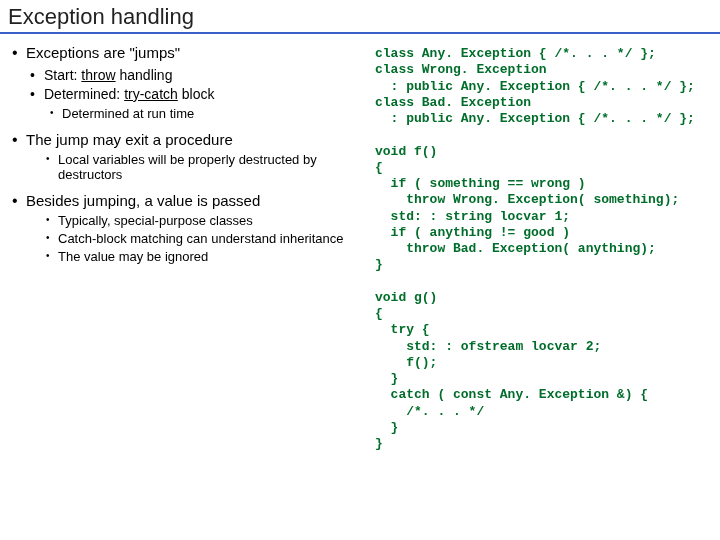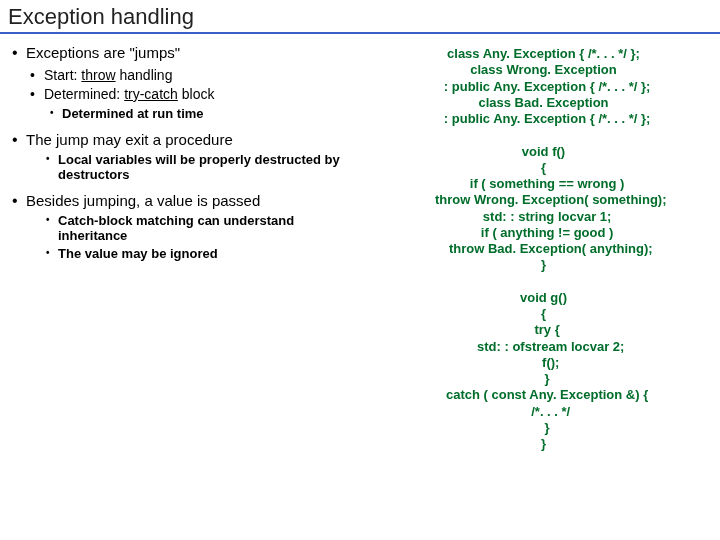--- a/index.html
+++ b/index.html
@@ -23,28 +23,27 @@
     display: flex;
     padding: 10px 8px 0 8px;
     gap: 12px;
   }
   .left {
     width: 355px;
     font-size: 14px;
   }
   .right {
     flex: 1;
-    font-family: Liberation Sans, sans-serif;
+    font-family: Liberation Mono, monospace;
     font-size: 13px;
     font-weight: bold;
     color: #006d2a;
     white-space: pre;
     line-height: 1.25;
     padding-top: 2px;
-    text-align: center;
   }
   ul { list-style: none; }
   .lvl1 > li {
     position: relative;
     padding-left: 18px;
     margin-bottom: 10px;
     font-size: 15px;
     color: #000;
   }
   .lvl1 > li::before {
@@ -67,21 +66,20 @@
   }
   .lvl2 > li::before {
     content: "•";
     position: absolute;
     left: 4px;
     top: 0;
     font-size: 14px;
   }
   .lvl3 {
     margin-top: 4px;
-    font-weight: bold;
   }
   .lvl3 > li {
     position: relative;
     padding-left: 18px;
     margin-bottom: 3px;
     font-size: 13px;
     color: #000;
   }
   .lvl3 > li::before {
     content: "•";
@@ -116,20 +114,21 @@
       </li>
       <li>
         <span>The jump may exit a procedure</span>
         <ul class="lvl3" style="margin-left:14px">
           <li>Local variables will be properly destructed by destructors</li>
         </ul>
       </li>
       <li>
         <span>Besides jumping, a value is passed</span>
         <ul class="lvl3" style="margin-left:14px">
+          <li>Typically, special-purpose classes</li>
           <li>Catch-block matching can understand inheritance</li>
           <li>The value may be ignored</li>
         </ul>
       </li>
     </ul>
   </div>
   <div class="right">class Any. Exception { /*. . . */ };
 class Wrong. Exception
   : public Any. Exception { /*. . . */ };
 class Bad. Exception

